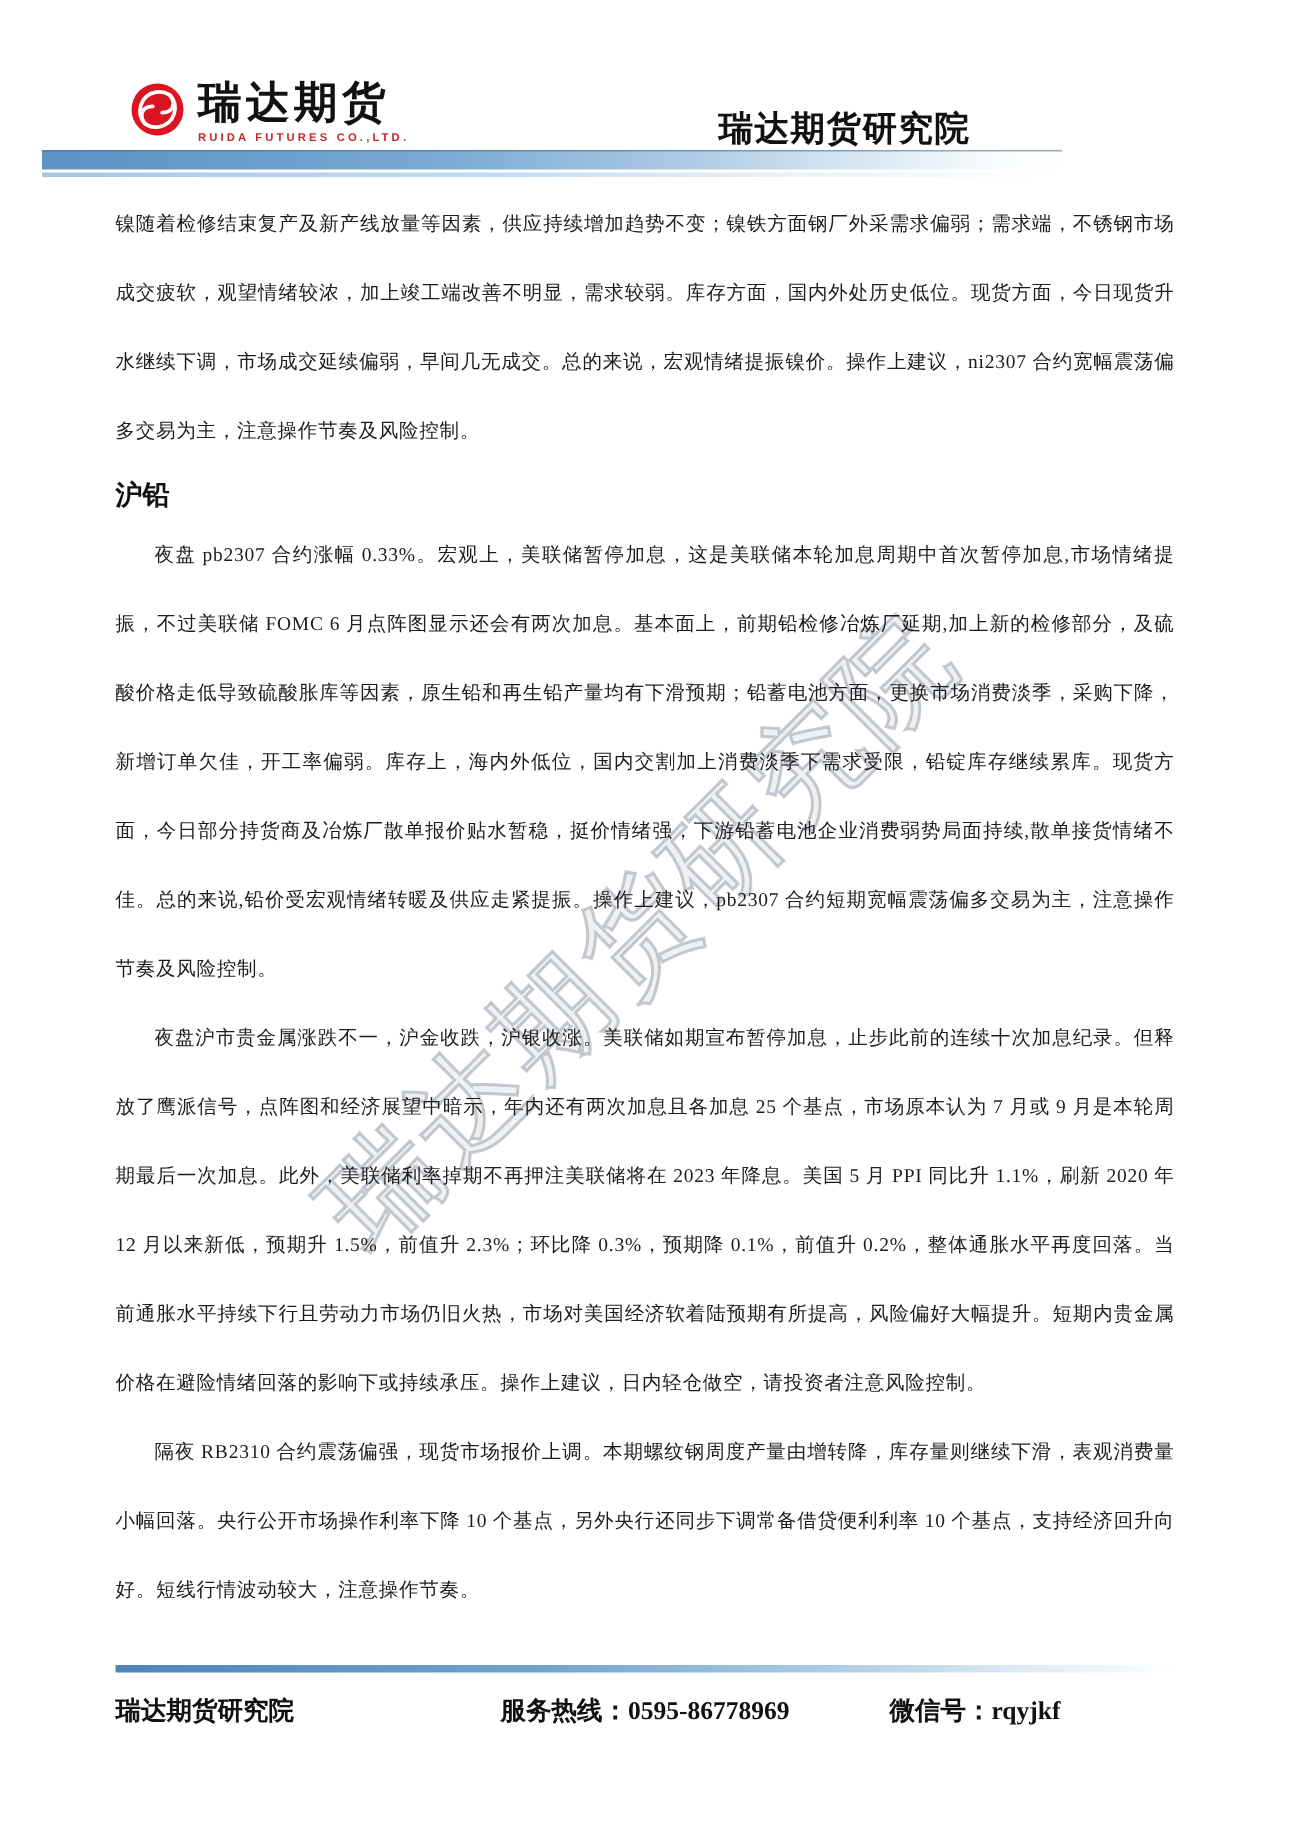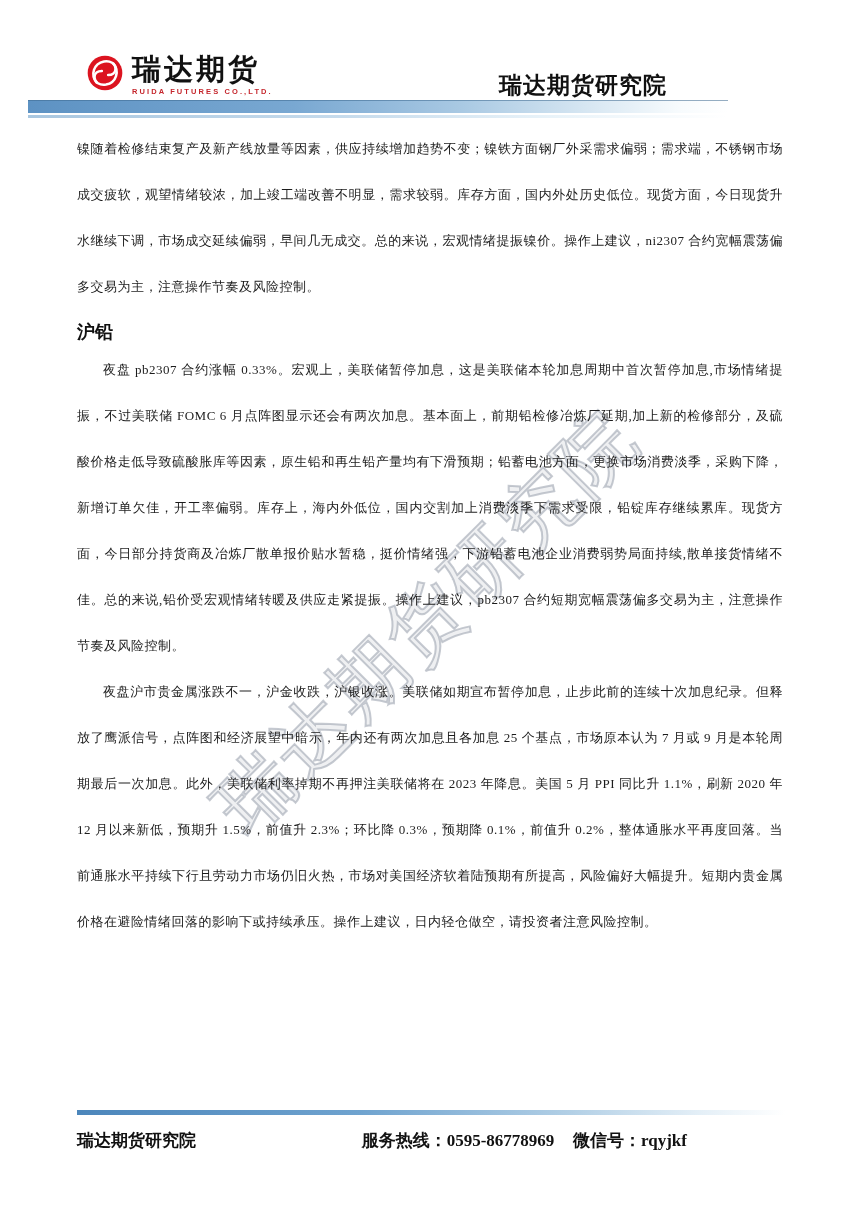--- a/index.html
+++ b/index.html
@@ -6,21 +6,21 @@
   body {
     width:860px; height:1217px;
     position:relative;
     background:#ffffff;
     overflow:hidden;
     font-family:"Liberation Serif","DejaVu Serif",serif;
     color:#1c1c1c;
   }
 
   
-  .header { position:absolute; left:0; top:0; width:724px; height:120px;padding-left:20px; }
+  .header { position:absolute; left:0; top:0; width:724px; height:120px; }
   .logo { position:absolute; left:84px; top:52px; display:flex; align-items:flex-start; }
   .logo-icon { width:42px; height:42px; margin-right:6px; }
   .logo-textcol { display:flex; flex-direction:column; }
   .logo-cn {
     font-family:"Liberation Sans","DejaVu Sans",sans-serif;
     font-weight:bold; font-size:29px; line-height:34px;
     letter-spacing:3px; color:#111;
   }
   .logo-en {
     font-family:"Liberation Sans","DejaVu Sans",sans-serif;
@@ -57,37 +57,37 @@
   
   .content { position:absolute; left:77px; top:126px; width:706px; }
   .para {
     margin:0; font-size:13px; line-height:46px;
     text-align:justify; letter-spacing:0.5px;
     word-break:break-all;
   }
   .para.indent { text-indent:2em;font-family:Liberation Serif, serif; }
   .sec-heading {
     margin:7px 0 0 0;
-    font-family:Liberation Serif, serif;
+    font-family:Liberation Mono, monospace;
     font-weight:bold; font-size:18px; line-height:30px; color:#111;
   }
 
   
   .footer { position:absolute; left:0; top:1108px; width:860px; height:60px; }
   .footer-bar {
     position:absolute; left:77px; top:2px; width:708px; height:5px;
     background:linear-gradient(to right,#4c86bb 0%,#6fa3cf 40%,#b3d0e6 70%,#e4eff7 88%,#ffffff 100%);
   }
   .footer-row {
     position:absolute; left:77px; top:20px; width:706px; height:26px;
     font-weight:bold; font-size:17px; line-height:26px; color:#111;
   }
   .footer-org   { position:absolute; left:0; }
-  .footer-phone { position:absolute; left:50%; transform:translateX(-50%); white-space:nowrap;margin-left:28px; }
-  .footer-wechat{ position:absolute; left:496px; white-space:nowrap; }
+  .footer-phone { position:absolute; left:50%; transform:translateX(-50%); white-space:nowrap; }
+  .footer-wechat{ position:absolute; left:516px; white-space:nowrap; }
 </style>
 </head>
 <body>
 
 <div class="header">
   <div class="logo">
     <svg class="logo-icon" viewBox="0 0 40 40" aria-hidden="true">
       <circle cx="20" cy="20" r="16.5" fill="#dc1420"></circle>
       <path d="M12 29 C6 22 9 11 19 9 c6 -1 11 2 11 7 0 4 -3 6 -7 6" fill="none" stroke="#ffffff" stroke-width="2.4" stroke-linecap="round"></path>
       <path d="M28 11 C34 18 31 29 21 31 c-6 1 -11 -2 -11 -7 0 -4 3 -6 7 -6" fill="none" stroke="#ffffff" stroke-width="2.4" stroke-linecap="round"></path>
@@ -107,20 +107,21 @@
 <div class="watermark">瑞达期货研究院</div>
 
 <div class="content">
   <p class="para">镍随着检修结束复产及新产线放量等因素，供应持续增加趋势不变；镍铁方面钢厂外采需求偏弱；需求端，不锈钢市场成交疲软，观望情绪较浓，加上竣工端改善不明显，需求较弱。库存方面，国内外处历史低位。现货方面，今日现货升水继续下调，市场成交延续偏弱，早间几无成交。总的来说，宏观情绪提振镍价。操作上建议，ni2307 合约宽幅震荡偏多交易为主，注意操作节奏及风险控制。</p>
 
   <h2 class="sec-heading">沪铅</h2>
   <p class="para indent">夜盘 pb2307 合约涨幅 0.33%。宏观上，美联储暂停加息，这是美联储本轮加息周期中首次暂停加息,市场情绪提振，不过美联储 FOMC 6 月点阵图显示还会有两次加息。基本面上，前期铅检修冶炼厂延期,加上新的检修部分，及硫酸价格走低导致硫酸胀库等因素，原生铅和再生铅产量均有下滑预期；铅蓄电池方面，更换市场消费淡季，采购下降，新增订单欠佳，开工率偏弱。库存上，海内外低位，国内交割加上消费淡季下需求受限，铅锭库存继续累库。现货方面，今日部分持货商及冶炼厂散单报价贴水暂稳，挺价情绪强，下游铅蓄电池企业消费弱势局面持续,散单接货情绪不佳。总的来说,铅价受宏观情绪转暖及供应走紧提振。操作上建议，pb2307 合约短期宽幅震荡偏多交易为主，注意操作节奏及风险控制。</p>
 
   <p class="para indent">夜盘沪市贵金属涨跌不一，沪金收跌，沪银收涨。美联储如期宣布暂停加息，止步此前的连续十次加息纪录。但释放了鹰派信号，点阵图和经济展望中暗示，年内还有两次加息且各加息 25 个基点，市场原本认为 7 月或 9 月是本轮周期最后一次加息。此外，美联储利率掉期不再押注美联储将在 2023 年降息。美国 5 月 PPI 同比升 1.1%，刷新 2020 年 12 月以来新低，预期升 1.5%，前值升 2.3%；环比降 0.3%，预期降 0.1%，前值升 0.2%，整体通胀水平再度回落。当前通胀水平持续下行且劳动力市场仍旧火热，市场对美国经济软着陆预期有所提高，风险偏好大幅提升。短期内贵金属价格在避险情绪回落的影响下或持续承压。操作上建议，日内轻仓做空，请投资者注意风险控制。</p>
 
+  <p class="para indent">隔夜 RB2310 合约震荡偏强，现货市场报价上调。本期螺纹钢周度产量由增转降，库存量则继续下滑，表观消费量小幅回落。央行公开市场操作利率下降 10 个基点，另外央行还同步下调常备借贷便利利率 10 个基点，支持经济回升向好。短线行情波动较大，注意操作节奏。</p>
 </div>
 
 <div class="footer">
   <div class="footer-bar"></div>
   <div class="footer-row">
     <span class="footer-org">瑞达期货研究院</span>
     <span class="footer-phone"><span>服务热线：</span><span>0595-86778969</span></span>
     <span class="footer-wechat"><span>微信号：</span><span>rqyjkf</span></span>
   </div>
 </div>

